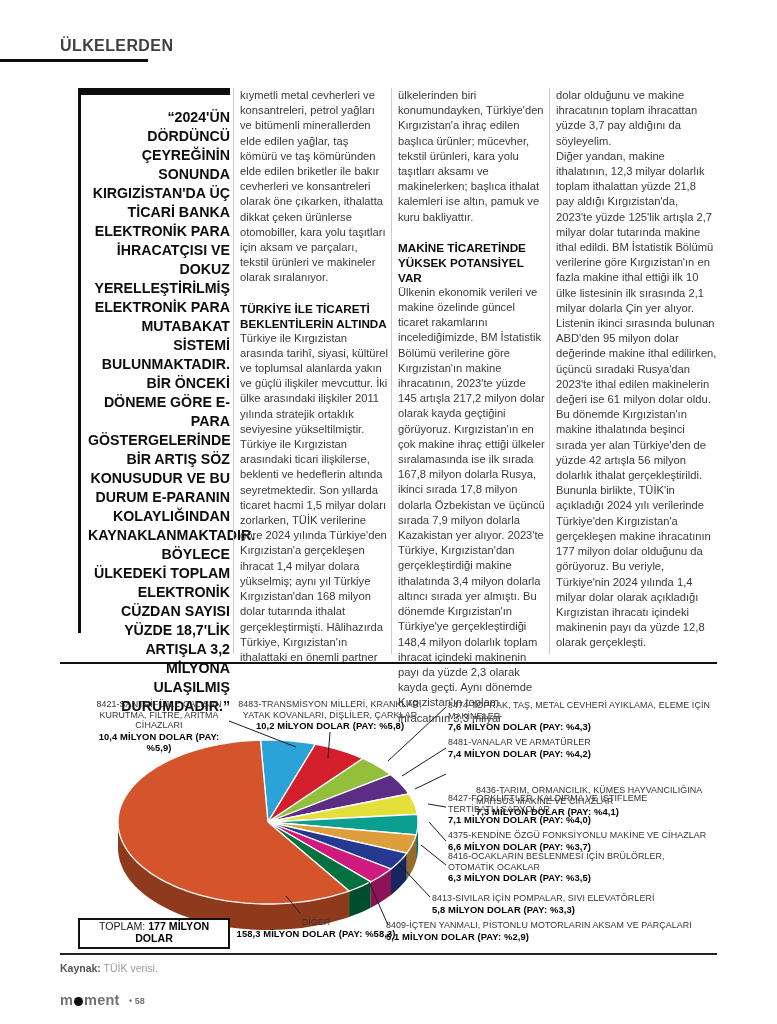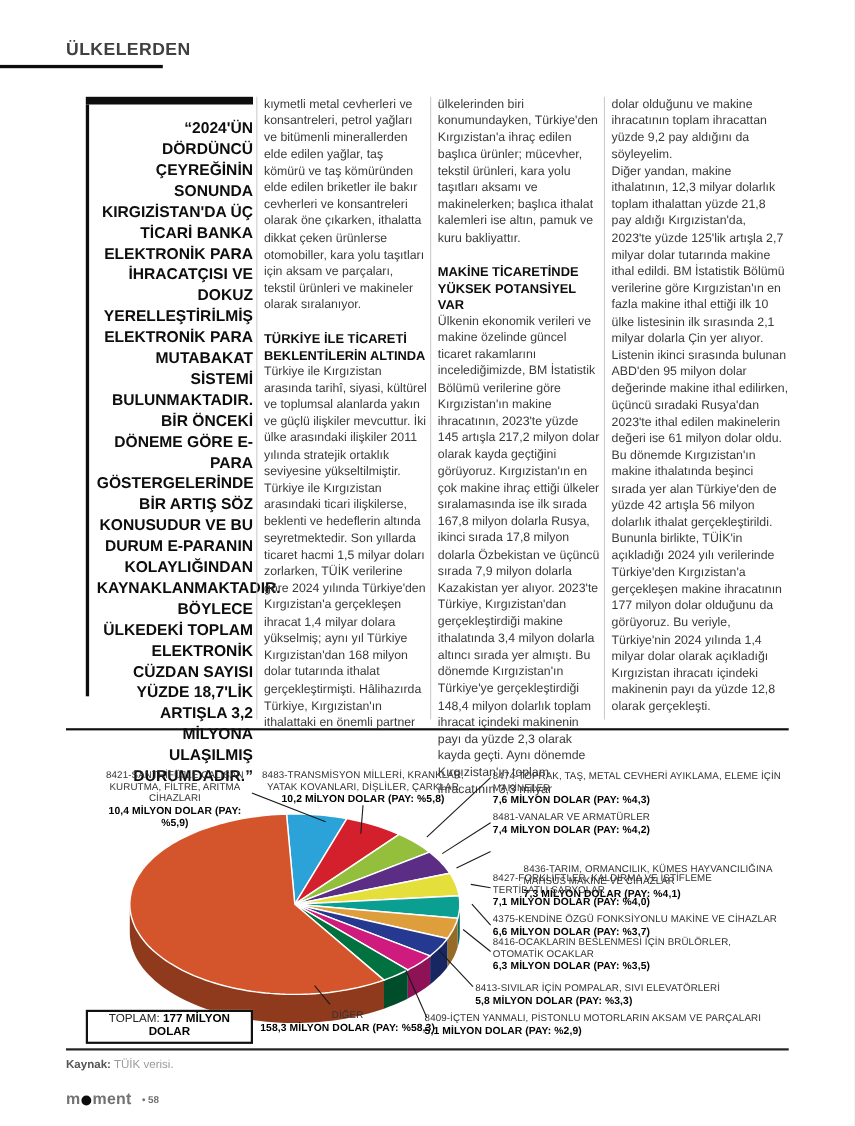--- a/index.html
+++ b/index.html
@@ -71,21 +71,21 @@
     <p>kıymetli metal cevherleri ve konsantreleri, petrol yağları ve bitümenli minerallerden elde edilen yağlar, taş kömürü ve taş kömüründen elde edilen briketler ile bakır cevherleri ve konsantreleri olarak öne çıkarken, ithalatta dikkat çeken ürünlerse otomobiller, kara yolu taşıtları için aksam ve parçaları, tekstil ürünleri ve makineler olarak sıralanıyor.</p>
     <p class="subhead">TÜRKİYE İLE TİCARETİ BEKLENTİLERİN ALTINDA</p>
     <p>Türkiye ile Kırgızistan arasında tarihî, siyasi, kültürel ve toplumsal alanlarda yakın ve güçlü ilişkiler mevcuttur. İki ülke arasındaki ilişkiler 2011 yılında stratejik ortaklık seviyesine yükseltilmiştir. Türkiye ile Kırgızistan arasındaki ticari ilişkilerse, beklenti ve hedeflerin altında seyretmektedir. Son yıllarda ticaret hacmi 1,5 milyar doları zorlarken, TÜİK verilerine göre 2024 yılında Türkiye'den Kırgızistan'a gerçekleşen ihracat 1,4 milyar dolara yükselmiş; aynı yıl Türkiye Kırgızistan'dan 168 milyon dolar tutarında ithalat gerçekleştirmişti. Hâlihazırda Türkiye, Kırgızistan'ın ithalattaki en önemli partner</p>
   </div>
   <div class="col" id="col2">
     <p>ülkelerinden biri konumundayken, Türkiye'den Kırgızistan'a ihraç edilen başlıca ürünler; mücevher, tekstil ürünleri, kara yolu taşıtları aksamı ve makinelerken; başlıca ithalat kalemleri ise altın, pamuk ve kuru bakliyattır.</p>
     <p class="subhead">MAKİNE TİCARETİNDE YÜKSEK POTANSİYEL VAR</p>
     <p>Ülkenin ekonomik verileri ve makine özelinde güncel ticaret rakamlarını incelediğimizde, BM İstatistik Bölümü verilerine göre Kırgızistan'ın makine ihracatının, 2023'te yüzde 145 artışla 217,2 milyon dolar olarak kayda geçtiğini görüyoruz. Kırgızistan'ın en çok makine ihraç ettiği ülkeler sıralamasında ise ilk sırada 167,8 milyon dolarla Rusya, ikinci sırada 17,8 milyon dolarla Özbekistan ve üçüncü sırada 7,9 milyon dolarla Kazakistan yer alıyor. 2023'te Türkiye, Kırgızistan'dan gerçekleştirdiği makine ithalatında 3,4 milyon dolarla altıncı sırada yer almıştı. Bu dönemde Kırgızistan'ın Türkiye'ye gerçekleştirdiği 148,4 milyon dolarlık toplam ihracat içindeki makinenin payı da yüzde 2,3 olarak kayda geçti. Aynı dönemde Kırgızistan'ın toplam ihracatının 3,3 milyar</p>
   </div>
   <div class="col" id="col3">
-    <p>dolar olduğunu ve makine ihracatının toplam ihracattan yüzde 9,2 pay aldığını da söyleyelim.</p>
+    <p>dolar olduğunu ve makine ihracatının toplam ihracattan yüzde 3,7 pay aldığını da söyleyelim.</p>
     <p>Diğer yandan, makine ithalatının, 12,3 milyar dolarlık toplam ithalattan yüzde 21,8 pay aldığı Kırgızistan'da, 2023'te yüzde 125'lik artışla 2,7 milyar dolar tutarında makine ithal edildi. BM İstatistik Bölümü verilerine göre Kırgızistan'ın en fazla makine ithal ettiği ilk 10 ülke listesinin ilk sırasında 2,1 milyar dolarla Çin yer alıyor. Listenin ikinci sırasında bulunan ABD'den 95 milyon dolar değerinde makine ithal edilirken, üçüncü sıradaki Rusya'dan 2023'te ithal edilen makinelerin değeri ise 61 milyon dolar oldu. Bu dönemde Kırgızistan'ın makine ithalatında beşinci sırada yer alan Türkiye'den de yüzde 42 artışla 56 milyon dolarlık ithalat gerçekleştirildi. Bununla birlikte, TÜİK'in açıkladığı 2024 yılı verilerinde Türkiye'den Kırgızistan'a gerçekleşen makine ihracatının 177 milyon dolar olduğunu da görüyoruz. Bu veriyle, Türkiye'nin 2024 yılında 1,4 milyar dolar olarak açıkladığı Kırgızistan ihracatı içindeki makinenin payı da yüzde 12,8 olarak gerçekleşti.</p>
   </div>
   <div class="col-divider" id="div1"></div>
   <div class="col-divider" id="div2"></div>
   <div class="col-divider" id="div3"></div>
 
   <div class="section-rule"></div>
 
   <svg id="chart-svg" width="777" height="262">
       <path d="M418.0,132.0 L417.9,135.3 L417.5,138.6 L416.9,141.8 L416.1,144.8 L416.1,170.8 L417.0,167.6 L417.6,164.3 L417.9,161.1 L418.0,158.0Z" fill="rgb(7,108,99)"></path>

